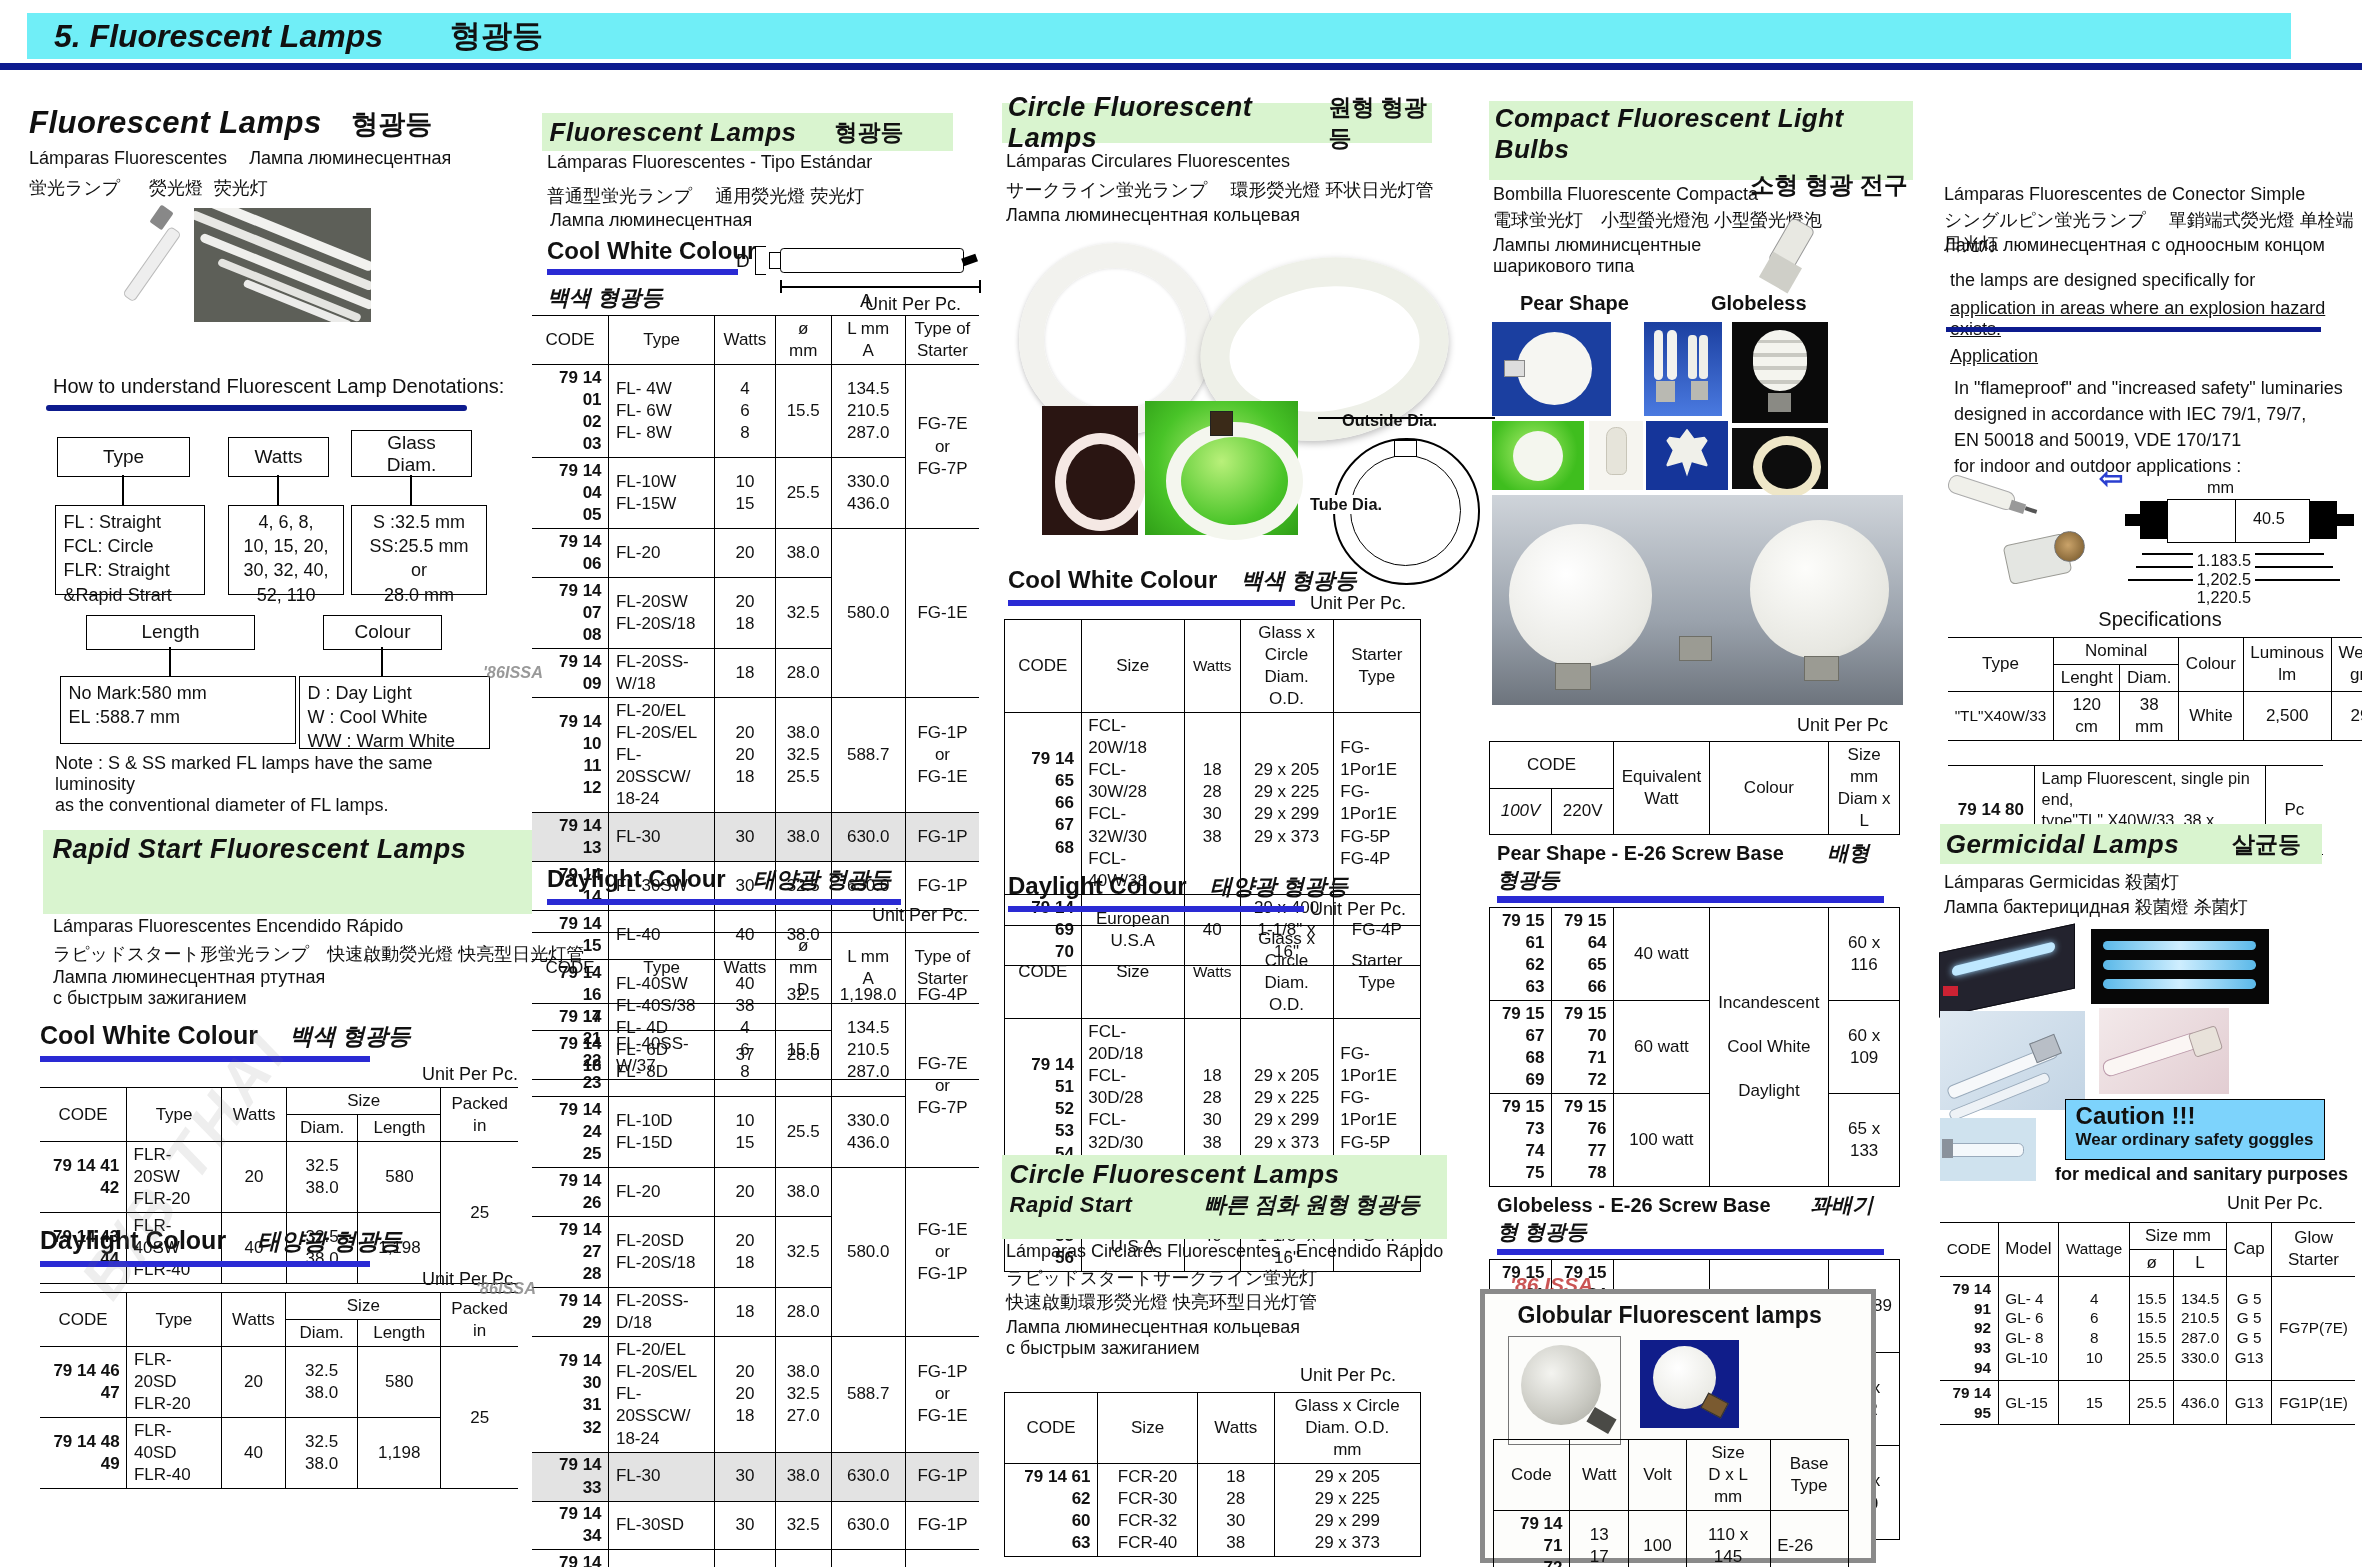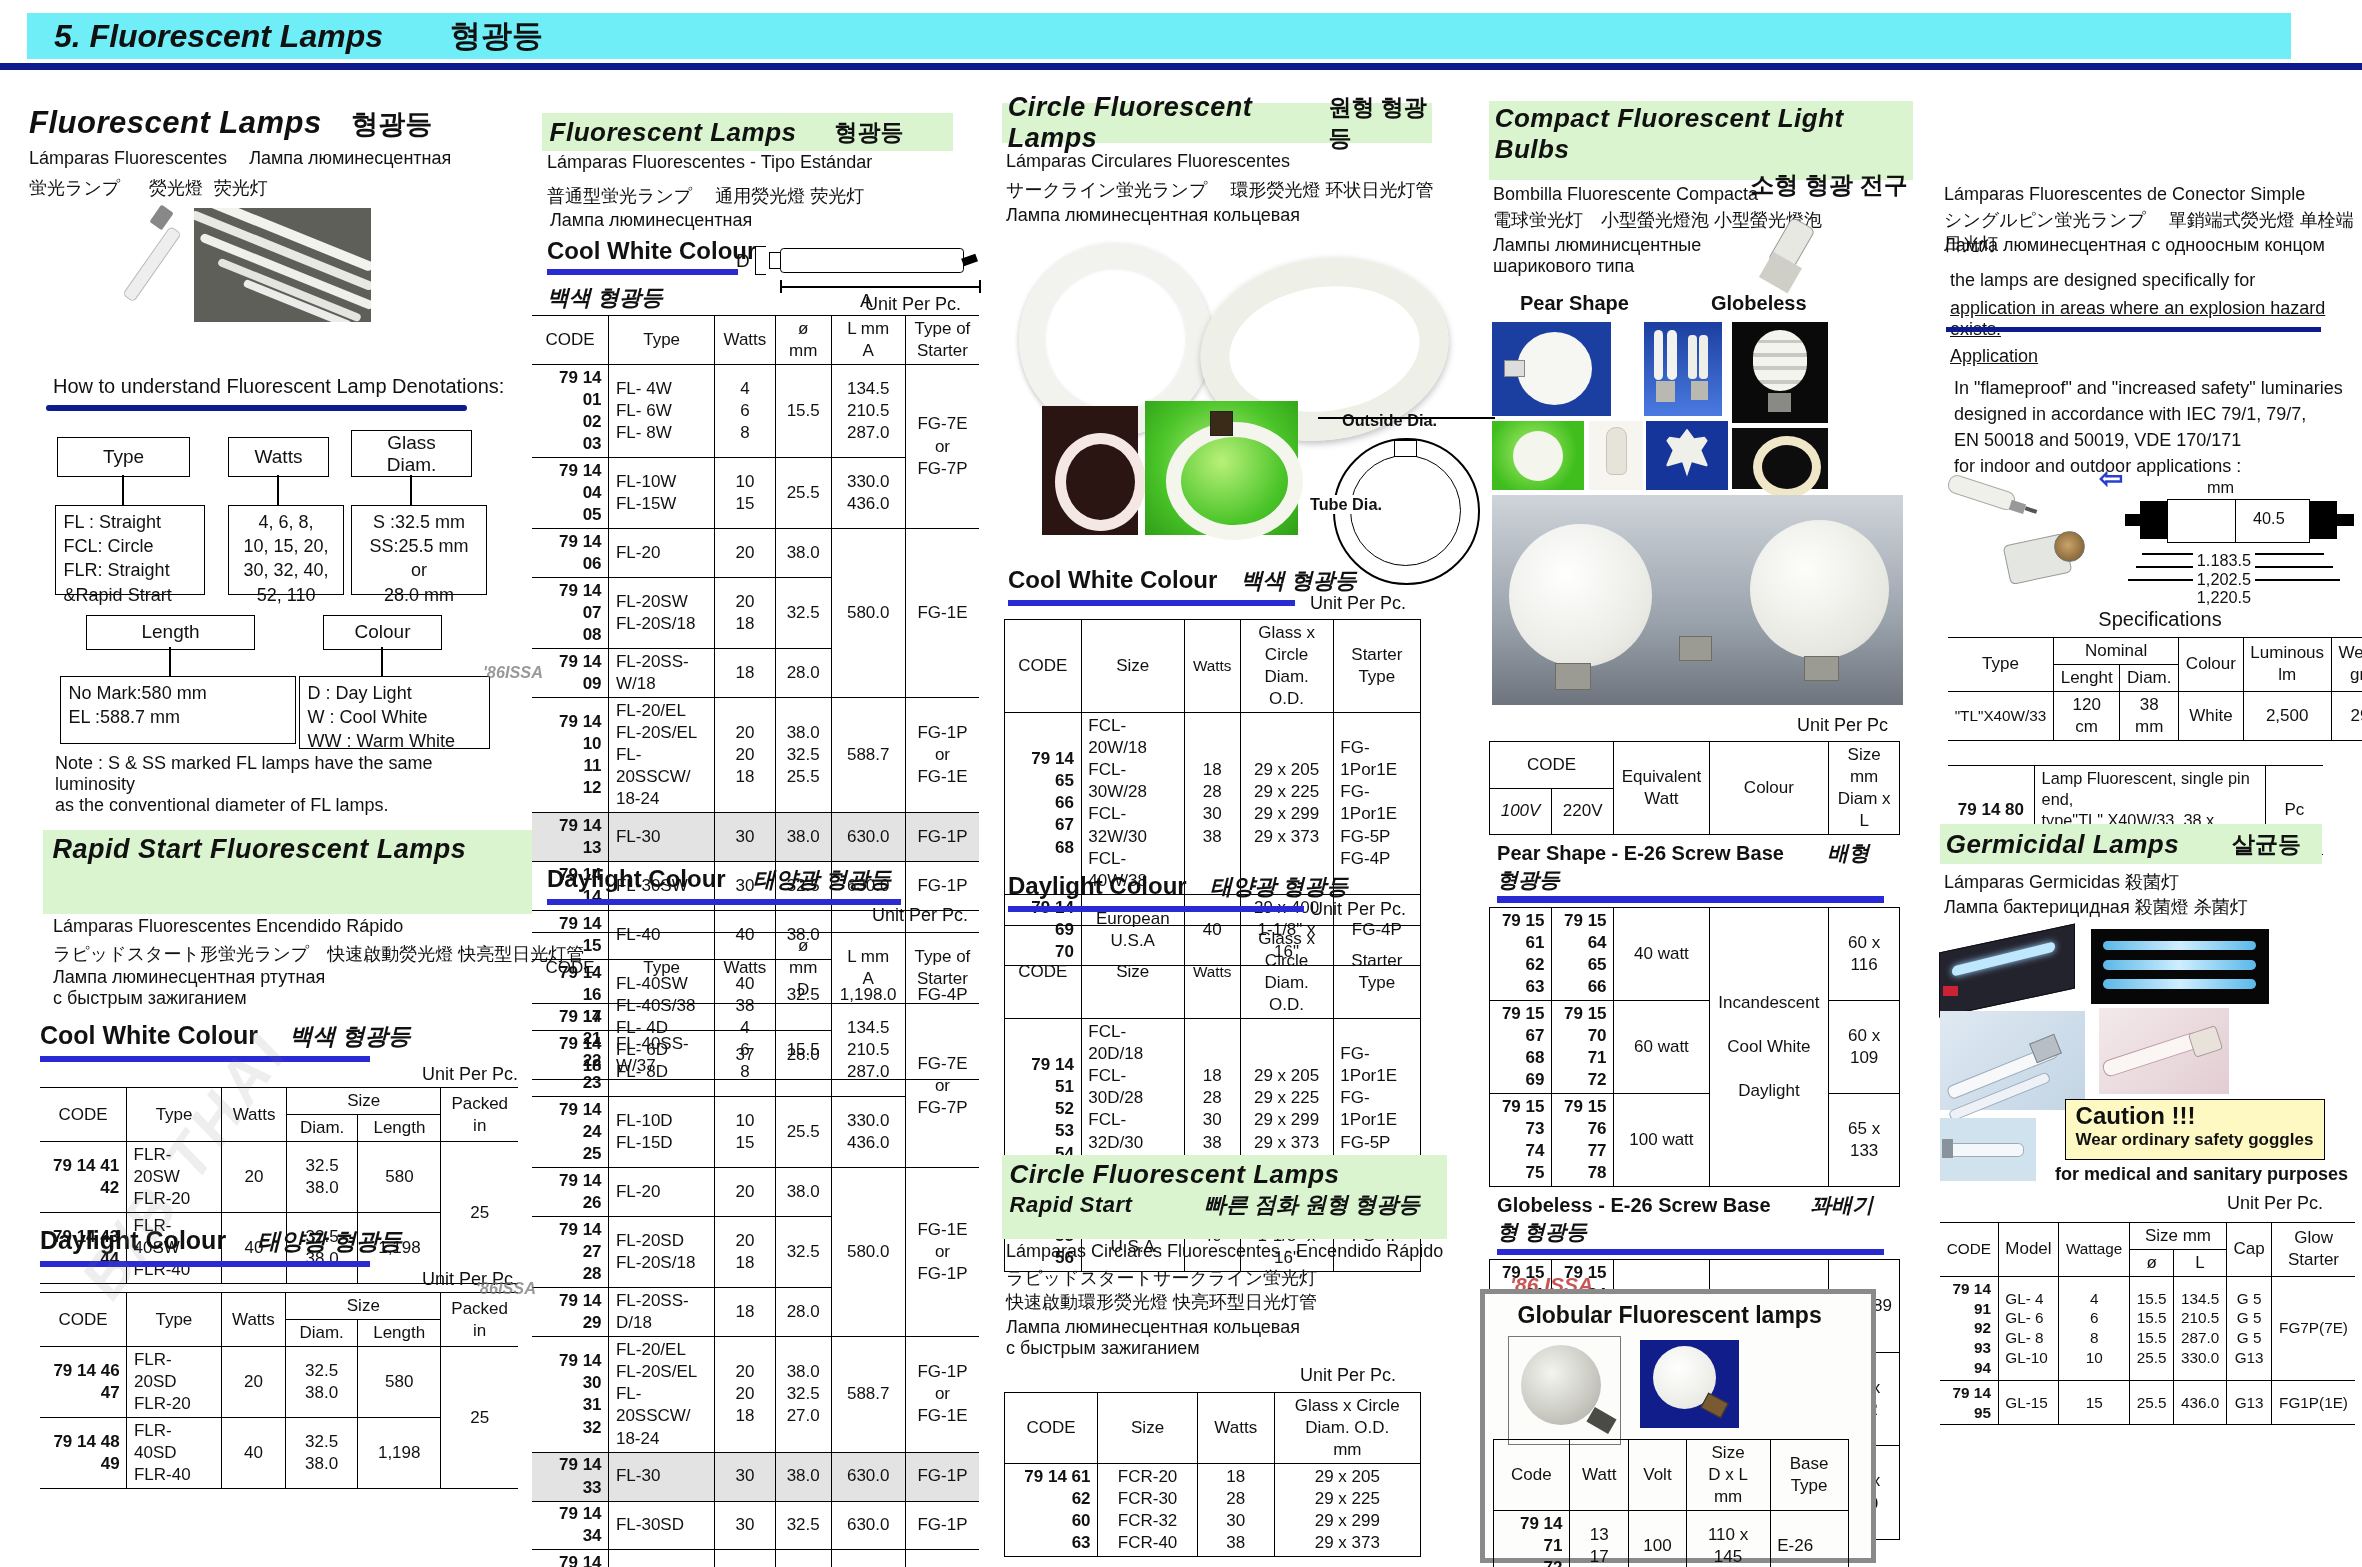--- a/index.html
+++ b/index.html
@@ -945,21 +945,21 @@
     <div style="position:absolute;left:5.7px;top:80px;width:105px;height:8.6px;background:#eef2f6;border:1px solid #9ab;border-radius:4.8px;transform:rotate(-22deg);"></div>
   </div>
   <div class="photo" style="left:2099px;top:1008px;width:130px;height:86px;background:linear-gradient(135deg,#f3e9ea 0%,#e2cdd2 100%);">
     <div style="position:absolute;left:1.9px;top:38px;width:99px;height:15.3px;background:#fbf6f4;border:1px solid #b9a;border-radius:7.6px;transform:rotate(-18deg);"></div>
     <div style="position:absolute;left:92px;top:21px;width:27px;height:23px;background:#e8e2da;border:1px solid #a99;border-radius:3.8px;transform:rotate(-18deg);"></div>
   </div>
   <div class="photo" style="left:1940px;top:1118px;width:96px;height:63px;background:#cfe2ee;">
     <div style="position:absolute;left:5.7px;top:25px;width:76px;height:11.5px;background:#f4f8fb;border:1px solid #9ab;border-radius:5.7px;"></div>
     <div style="position:absolute;left:1.9px;top:21px;width:11.5px;height:19px;background:#8a929c;"></div>
   </div>
-  <div class="abs" style="left:2065px;top:1099px;width:239px;height:55px;border:1.9px solid #000;background:#fef9c3;padding:1.9px 9.6px;">
+  <div class="abs" style="left:2065px;top:1099px;width:239px;height:55px;border:1.9px solid #000;background:#7dd3fc;padding:1.9px 9.6px;">
     <div class="b" style="font-size:24px;">Caution !!!</div>
     <div class="b" style="font-size:17px;">Wear ordinary safety goggles</div>
   </div>
   <div class="abs subline b" style="left:2055px;top:1164px;">for medical and  sanitary purposes</div>
   <div class="abs unit" style="left:2227px;top:1193px;">Unit Per Pc.</div>
 
   <table class="t open abs" style="left:1940px;top:1222px;width:401px;">
     <tbody>
         <tr>
       <th rowspan="2" style="width:69px;font-size:15.3px;">CODE</th>

